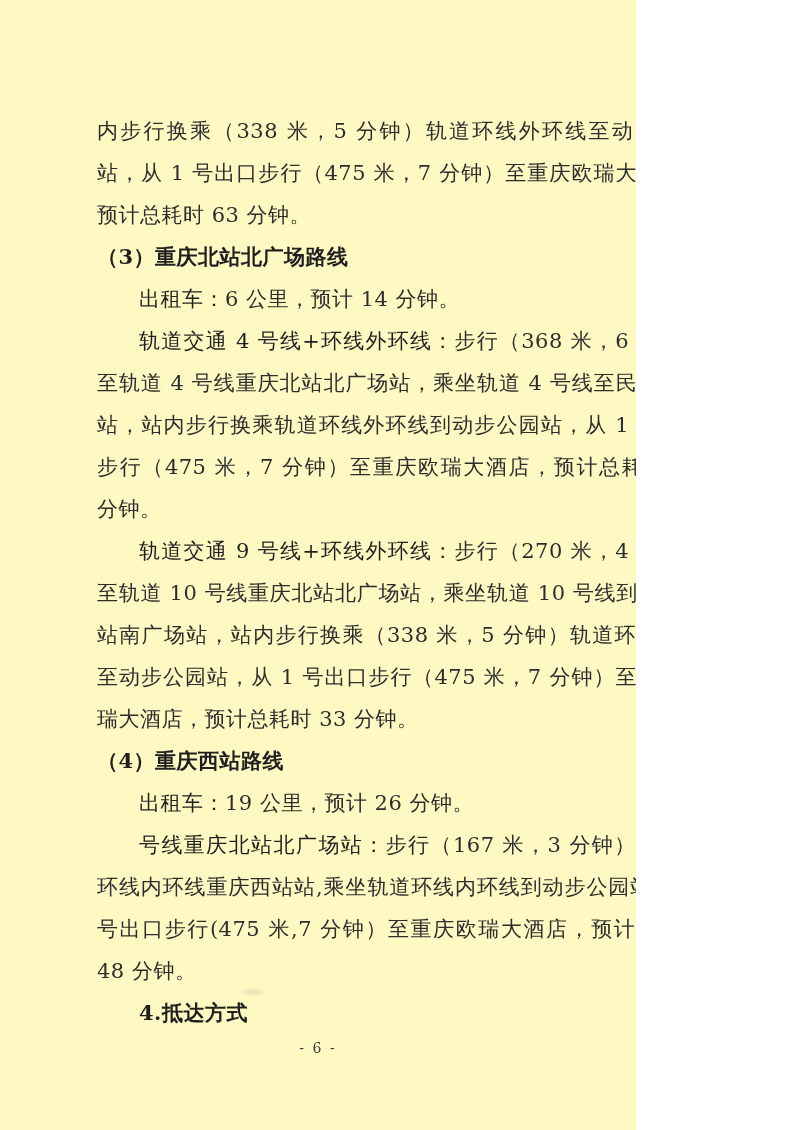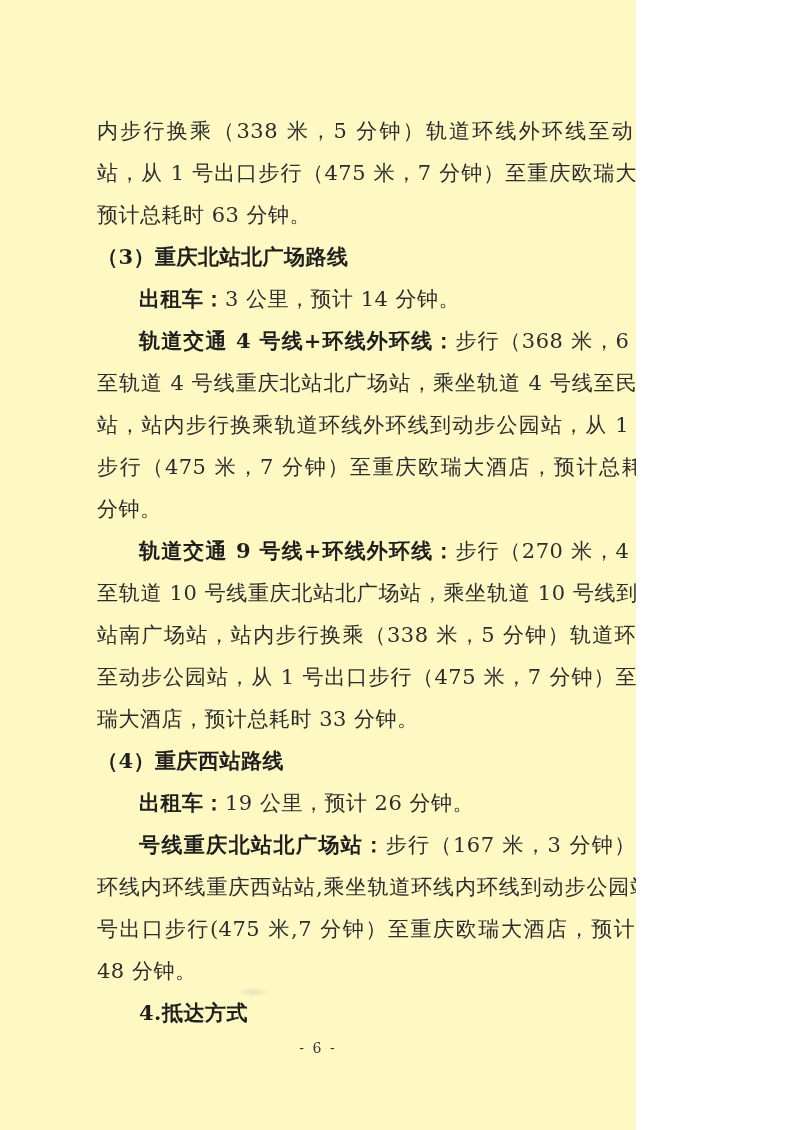--- a/index.html
+++ b/index.html
@@ -29,21 +29,21 @@
   }
   p.block {
     margin: 0;
     padding: 0;
   }
   p.indent {
     text-indent: 42px;
   }
   .run { font-weight: normal; }
   .run.bold {
-    font-weight: bold;
+    font-weight: normal;
     color: #1f1f1f;
   }
   p.heading .run { font-weight: bold; color: #1f1f1f; }
   .footer {
     position: absolute;
     left: 0;
     right: 0;
     top: 1040px;
     text-align: center;
     font-size: 14px;
@@ -62,21 +62,21 @@
     pointer-events: none;
   }
 </style>
 </head>
 <body>
 
 <div class="page">
   <div class="doc">
       <p class="block body"><span class="run">内步行换乘（338 米，5 分钟）轨道环线外环线至动步公园站，从 1 号出口步行（475 米，7 分钟）至重庆欧瑞大酒店，预计总耗时 63 分钟。</span></p>
       <p class="block heading"><span class="run bold">（3）重庆北站北广场路线</span></p>
-      <p class="block body indent"><span class="run bold">出租车：</span><span class="run">3 公里，预计 14 分钟。</span></p>
+      <p class="block body indent"><span class="run bold">出租车：</span><span class="run">6 公里，预计 14 分钟。</span></p>
       <p class="block body indent"><span class="run bold">轨道交通 4 号线+环线外环线：</span><span class="run">步行（368 米，6 分钟）至轨道 4 号线重庆北站北广场站，乘坐轨道 4 号线至民安大道站，站内步行换乘轨道环线外环线到动步公园站，从 1 号出口步行（475 米，7 分钟）至重庆欧瑞大酒店，预计总耗时 31 分钟。</span></p>
       <p class="block body indent"><span class="run bold">轨道交通 9 号线+环线外环线：</span><span class="run">步行（270 米，4 分钟）至轨道 10 号线重庆北站北广场站，乘坐轨道 10 号线到重庆北站南广场站，站内步行换乘（338 米，5 分钟）轨道环线外环至动步公园站，从 1 号出口步行（475 米，7 分钟）至重庆欧瑞大酒店，预计总耗时 33 分钟。</span></p>
       <p class="block heading"><span class="run bold">（4）重庆西站路线</span></p>
       <p class="block body indent"><span class="run bold">出租车：</span><span class="run">19 公里，预计 26 分钟。</span></p>
       <p class="block body indent"><span class="run bold">号线重庆北站北广场站：</span><span class="run">步行（167 米，3 分钟）至轨道环线内环线重庆西站站,乘坐轨道环线内环线到动步公园站,从 1 号出口步行(475 米,7 分钟）至重庆欧瑞大酒店，预计总耗时 48 分钟。</span></p>
       <p class="block heading indent"><span class="run bold">4.抵达方式</span></p>
     </div>
   <div class="artifact"></div>
   <div class="footer">- 6 -</div>
 </div>

